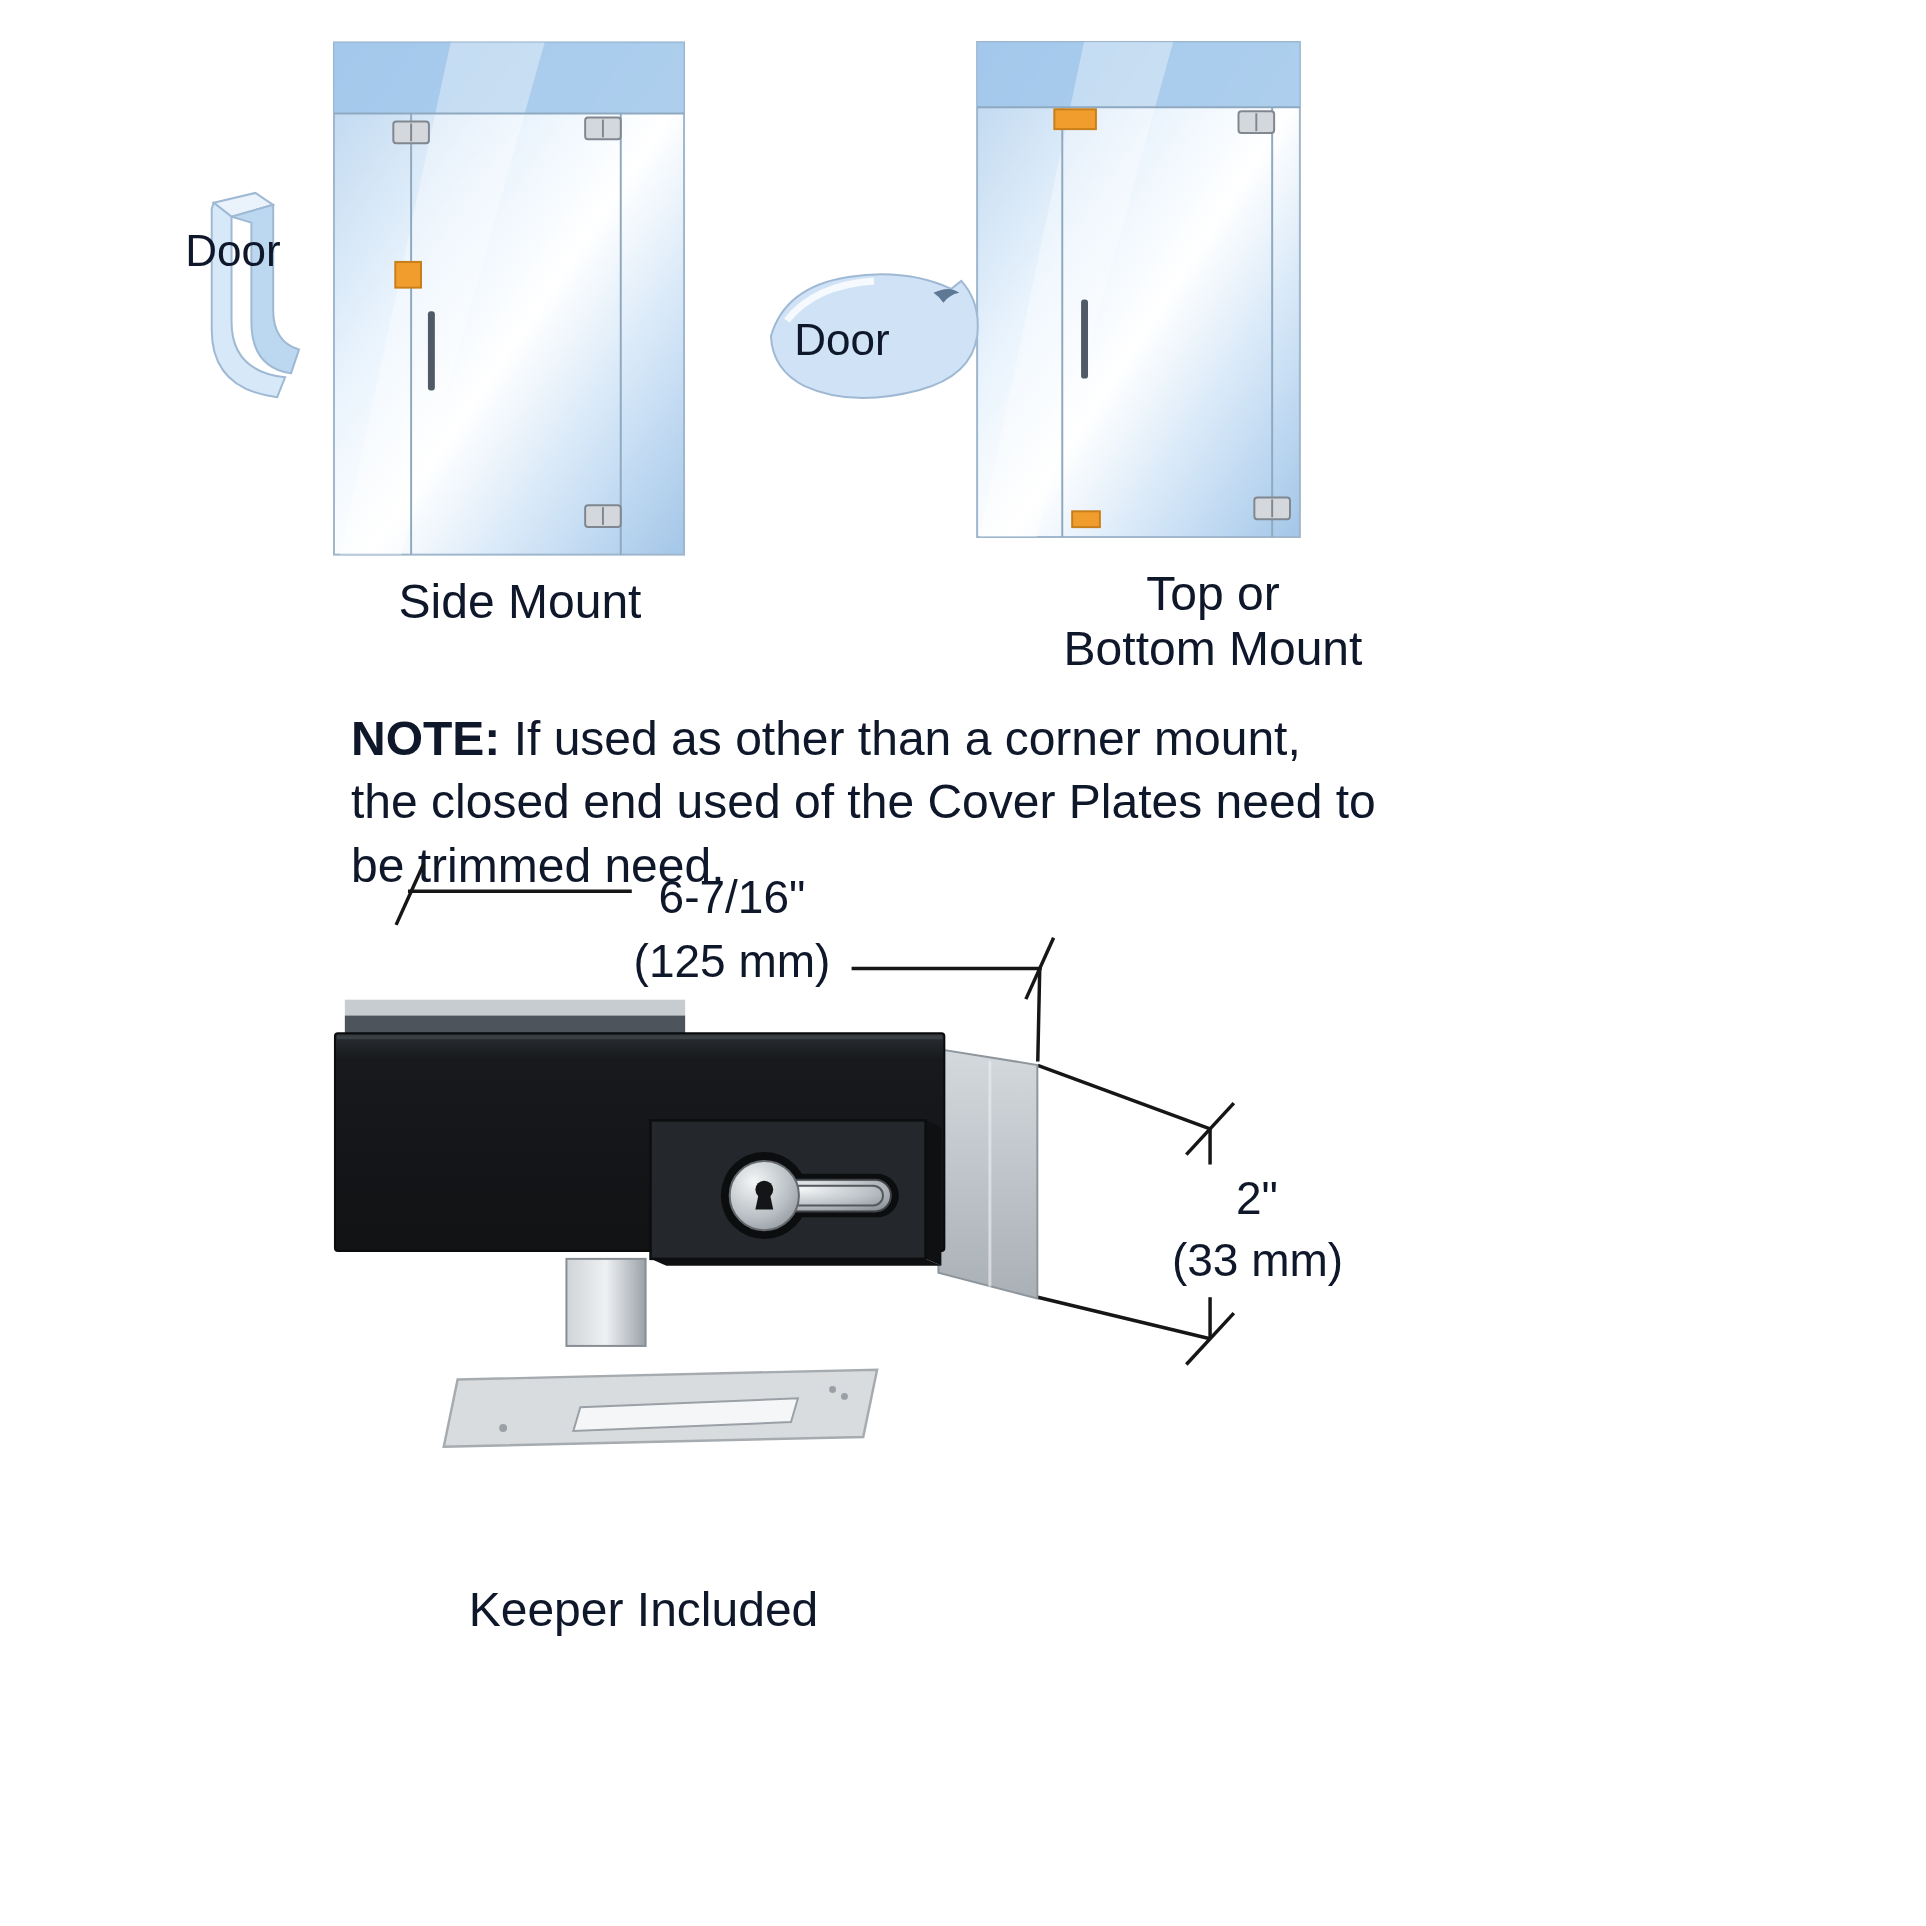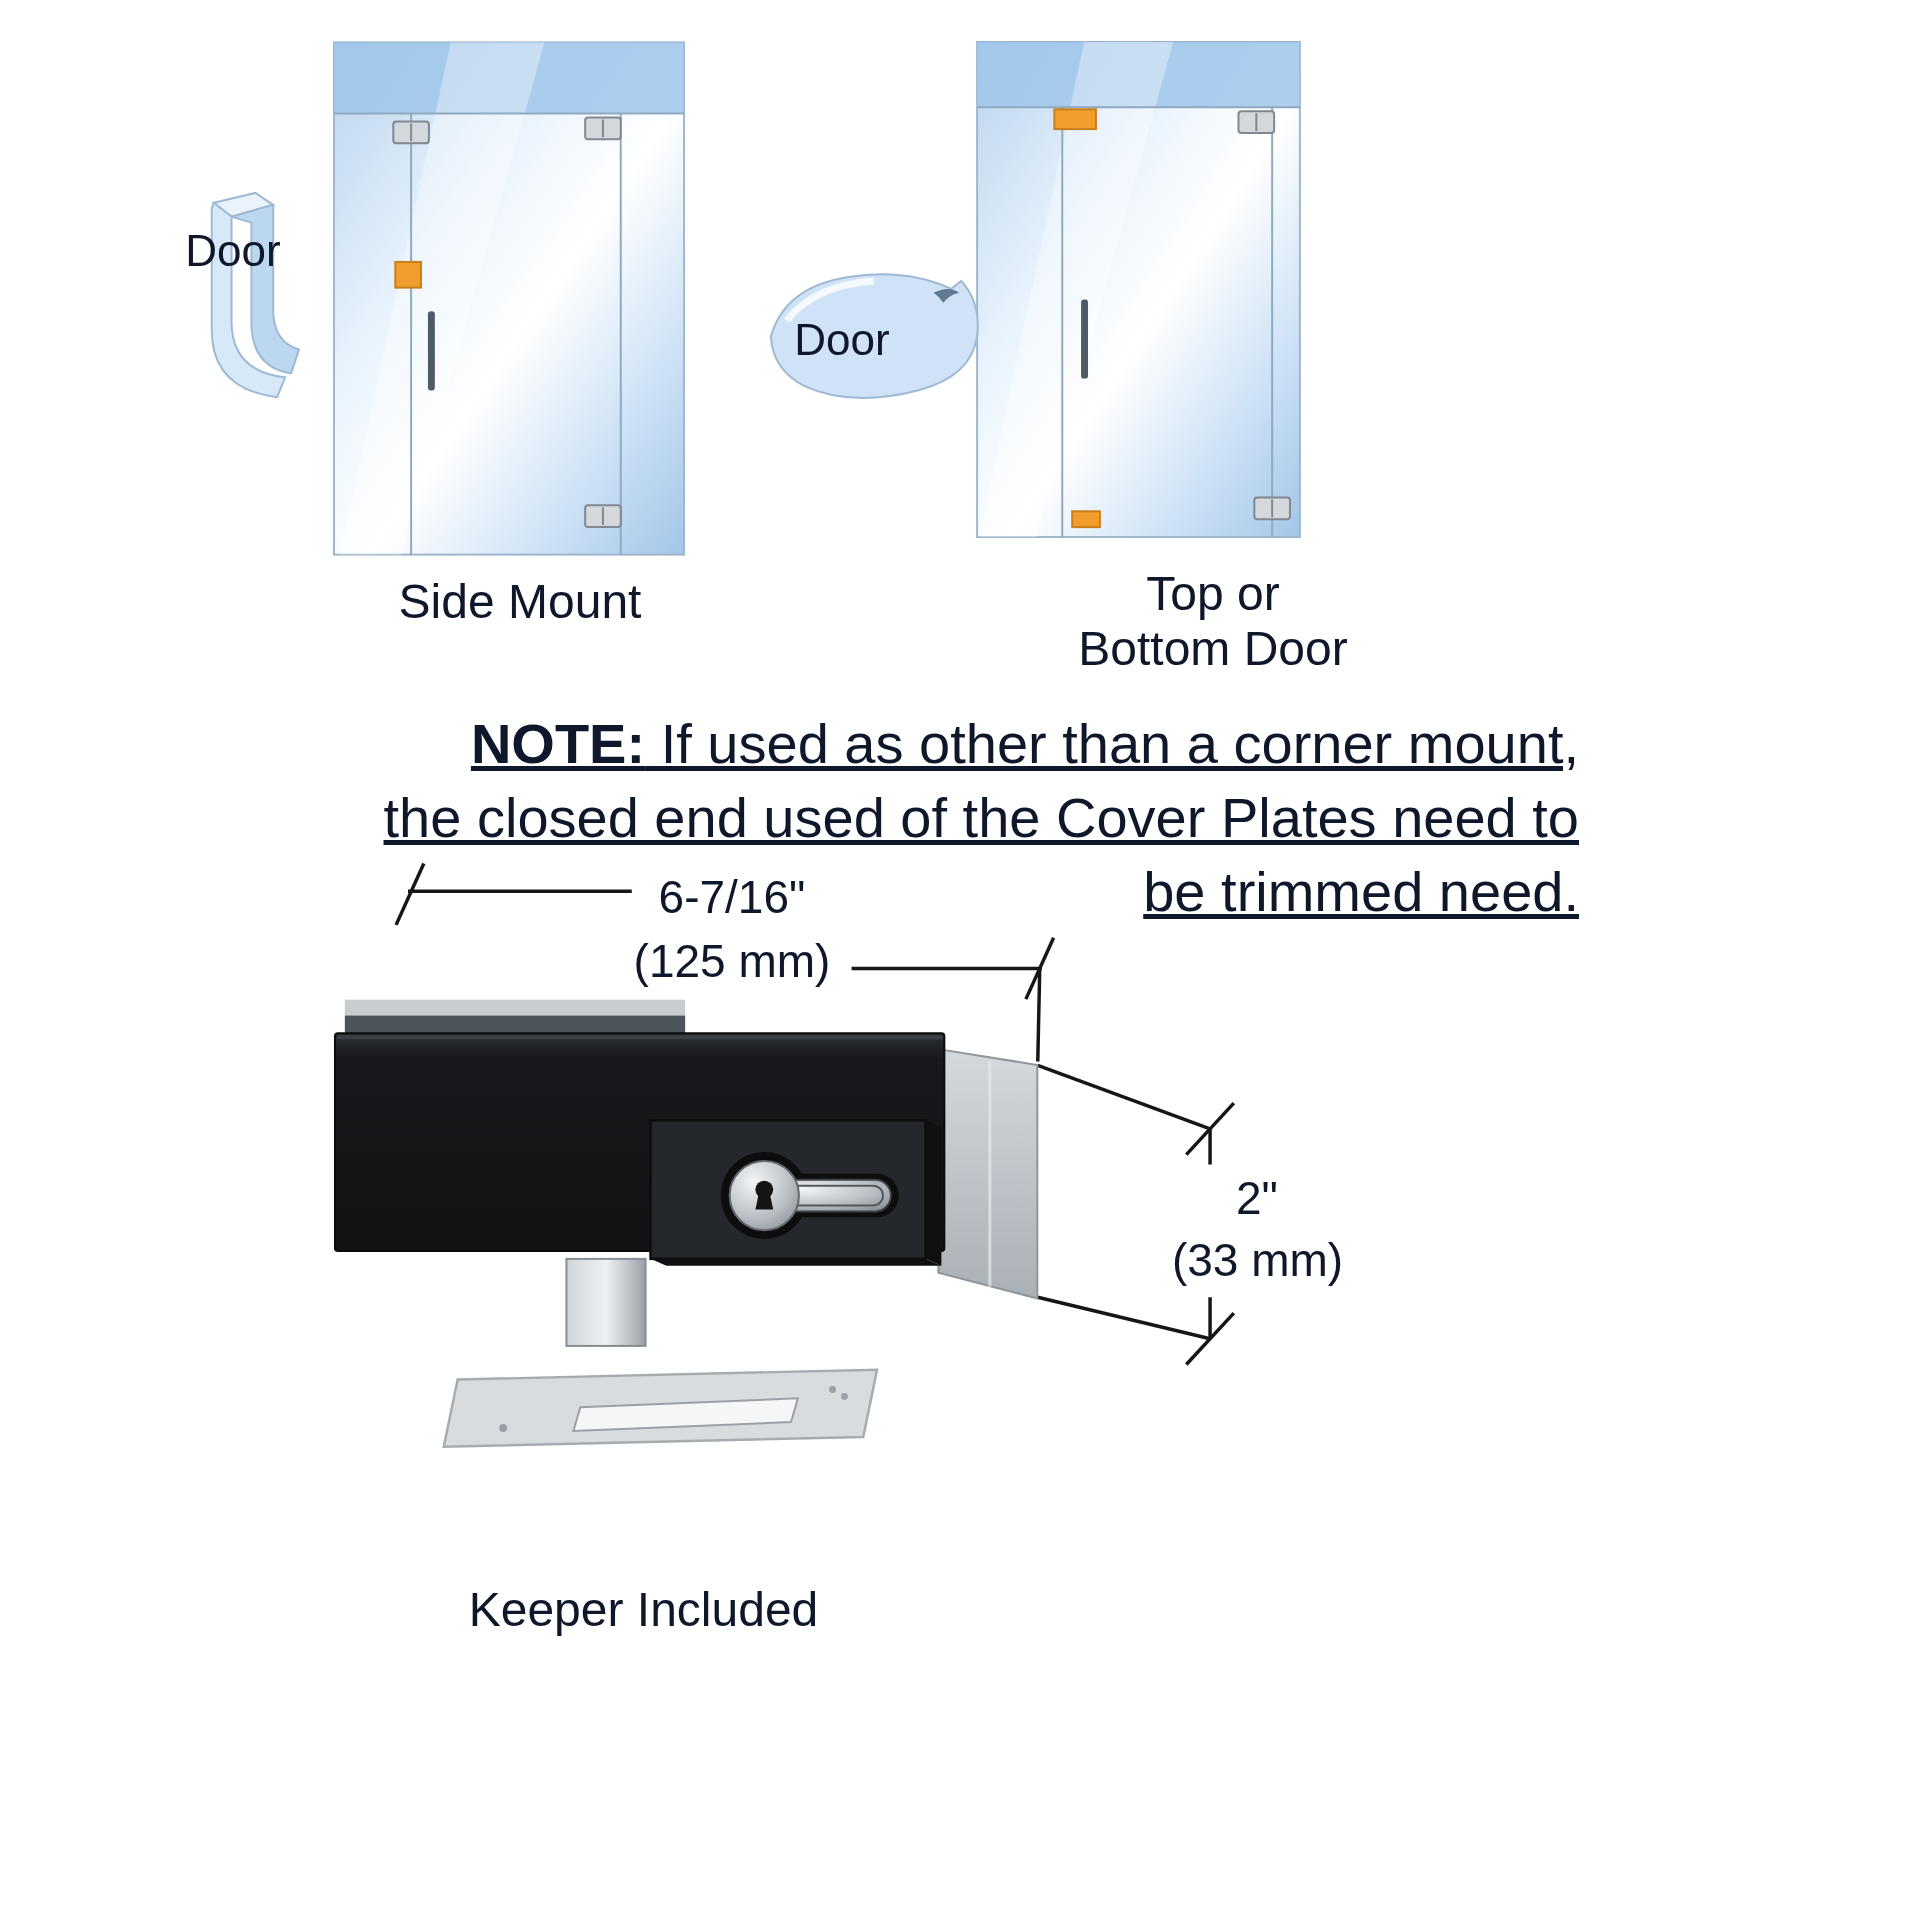--- a/index.html
+++ b/index.html
@@ -6,21 +6,21 @@
   #canvas{
     position:relative;width:1927px;height:1927px;background:#ffffff;overflow:hidden;
     font-family:"Liberation Sans", sans-serif;color:#0f172a;
   }
   .abs{position:absolute;}
   .lbl{text-align:center;line-height:1.15;white-space:nowrap;}
   .f44{font-size:44px;}
   .f46{font-size:46px;}
   .f48{font-size:48px;}
   .b{font-weight:700;}
-  .note{width:1228px;text-align:right;font-size:56px;line-height:1.32;text-decoration:underline;}
+  .note{width:1228px;text-align:left;font-size:48px;line-height:1.32;}
   svg{display:block;}
 </style>
 </head>
 <body>
 
 <div id="canvas">
 
   <svg class="abs" style="left:332px;top:40px;" width="356" height="520" viewBox="0 0 360 525">
     <defs>
       <linearGradient id="glassA" x1="0" y1="0" x2="1" y2="1">
@@ -93,21 +93,21 @@
     <path d="M14,78 Q28,28 92,18 Q150,9 196,30 L206,22 Q226,44 222,78 Q216,118 164,132 Q96,150 48,128 Q16,112 14,78 Z" fill="#cfe2f6" stroke="#9fb9d4" stroke-width="2"></path>
     <path d="M30,62 Q58,26 118,22" fill="none" stroke="#ffffff" stroke-width="7" opacity="0.8"></path>
     <path d="M178,34 q16,-8 26,0 q-10,2 -16,10 q-4,-6 -10,-10 z" fill="#5f7995"></path>
   </svg>
   <div class="abs lbl f44" style="left:785px;top:315px;width:114px;">Door</div>
 
   <div class="abs lbl f48" style="left:327px;top:566px;width:386px;margin-top:8px;">Side Mount</div>
 
   <div class="abs lbl f48" style="left:1020px;top:566px;width:386px;">
     <div>Top or</div>
-    <div>Bottom Door</div>
+    <div>Bottom Mount</div>
   </div>
 
   <div class="abs note" style="left:351px;top:707px;">
     <div><span class="b">NOTE:</span><span> If used as other than a corner mount,</span></div>
     <div>the closed end used of the Cover Plates need to</div>
     <div>be trimmed need.</div>
   </div>
 
   <svg class="abs" style="left:0;top:0;" width="1927" height="1927" viewBox="0 0 1946 1946">
     <g stroke="#161616" stroke-width="3.5" fill="none">

